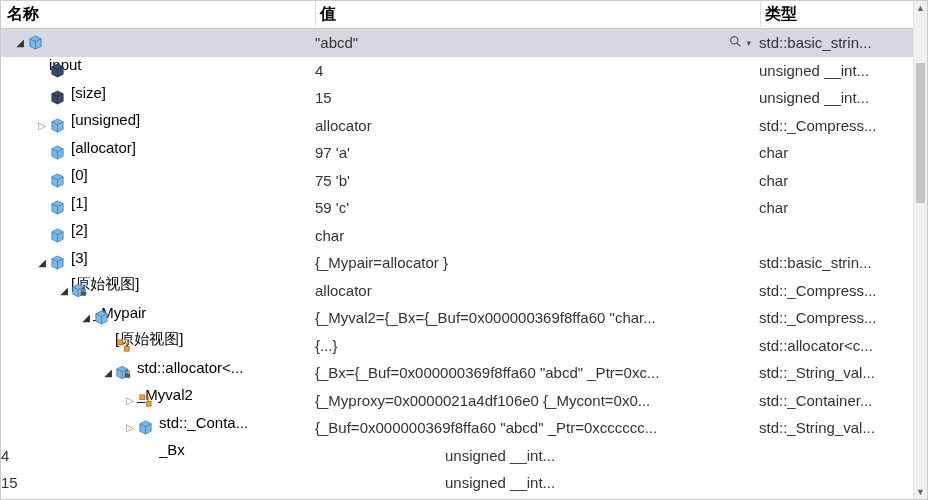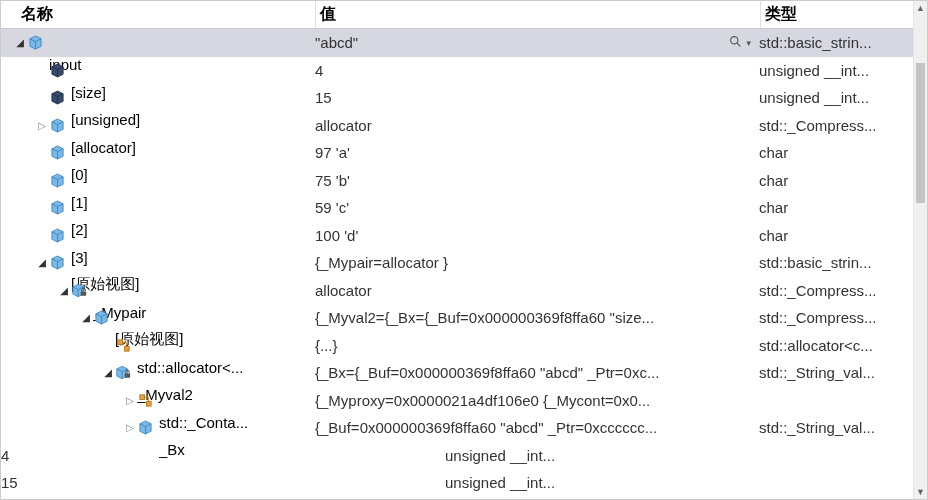--- a/index.html
+++ b/index.html
@@ -18,21 +18,21 @@
     background: #fff;
   }
   .header {
     display: flex;
     height: 28px;
     border-bottom: 1px solid #ccc;
     background: #fff;
     font-weight: 700;
     font-size: 16px;
   }
-  .col-name { width: 314px; padding-left: 20px; display: flex; align-items: center; }
+  .col-name { width: 314px; padding-left: 6px; display: flex; align-items: center; }
   .col-value { width: 444px; padding-left: 4px; display: flex; align-items: center; }
   .col-type { flex: 1; padding-left: 4px; display: flex; align-items: center; }
   .divider { width: 1px; background: #e0e0e0; }
   .rows { height: calc(100% - 28px); overflow: hidden; }
   .row {
     display: flex;
     height: 27.5px;
     align-items: center;
     border-bottom: 0px solid transparent;
     position: relative;
@@ -267,23 +267,20 @@
           <span class="indent" style="width: 34px;"></span>
           <span class="expander empty">▷</span>
           <span class="icon">
             <svg width="15" height="15" viewBox="0 0 16 16">
               <path d="M8 1l6 3v8l-6 3-6-3V4z" fill="#7ab8e6" stroke="#2e7bb8" stroke-width="0.8"></path>
               <path d="M2 4l6 3 6-3M8 7v8" fill="none" stroke="#2e7bb8" stroke-width="0.8"></path>
             </svg>
           </span>
           <span class="label">[3]</span>
         </div>
-        <div class="value-cell">
-          <span class="valtext">100 'd'</span>
-        </div>
         <div class="type-cell">
           <span>char</span>
         </div>
       </div>
       <div class="row">
         <div class="name-cell">
           <span class="indent" style="width: 34px;"></span>
           <span class="expander" style="color: rgb(51, 51, 51);">◢</span>
           <span class="icon">
             <svg width="15" height="15" viewBox="0 0 16 16">
@@ -327,21 +324,21 @@
           <span class="expander" style="color: rgb(51, 51, 51);">◢</span>
           <span class="icon">
             <svg width="15" height="15" viewBox="0 0 16 16">
               <path d="M8 1l6 3v8l-6 3-6-3V4z" fill="#7ab8e6" stroke="#2e7bb8" stroke-width="0.8"></path>
               <path d="M2 4l6 3 6-3M8 7v8" fill="none" stroke="#2e7bb8" stroke-width="0.8"></path>
             </svg>
           </span>
           <span class="label">[原始视图]</span>
         </div>
         <div class="value-cell">
-          <span class="valtext">{_Myval2={_Bx={_Buf=0x000000369f8ffa60 "size...</span>
+          <span class="valtext">{_Myval2={_Bx={_Buf=0x000000369f8ffa60 "char...</span>
         </div>
         <div class="type-cell">
           <span>std::_Compress...</span>
         </div>
       </div>
       <div class="row">
         <div class="name-cell">
           <span class="indent" style="width: 100px;"></span>
           <span class="expander empty">▷</span>
           <span class="icon">
@@ -389,20 +386,23 @@
             <svg width="15" height="15" viewBox="0 0 16 16">
               <rect x="2" y="2" width="5" height="5" fill="#e6a23c" stroke="#b87a1c"></rect>
               <rect x="9" y="9" width="5" height="5" fill="#e6a23c" stroke="#b87a1c"></rect>
               <path d="M7 4.5h3a1 1 0 011 1V9" fill="none" stroke="#b87a1c" stroke-width="1.2"></path>
             </svg>
           </span>
           <span class="label">std::_Conta...</span>
         </div>
         <div class="value-cell">
           <span class="valtext">{_Myproxy=0x0000021a4df106e0 {_Mycont=0x0...</span>
+        </div>
+        <div class="type-cell">
+          <span>std::_Container...</span>
         </div>
       </div>
       <div class="row">
         <div class="name-cell">
           <span class="indent" style="width: 122px;"></span>
           <span class="expander" style="color: rgb(136, 136, 136);">▷</span>
           <span class="icon">
             <svg width="15" height="15" viewBox="0 0 16 16">
               <path d="M8 1l6 3v8l-6 3-6-3V4z" fill="#7ab8e6" stroke="#2e7bb8" stroke-width="0.8"></path>
               <path d="M2 4l6 3 6-3M8 7v8" fill="none" stroke="#2e7bb8" stroke-width="0.8"></path>

